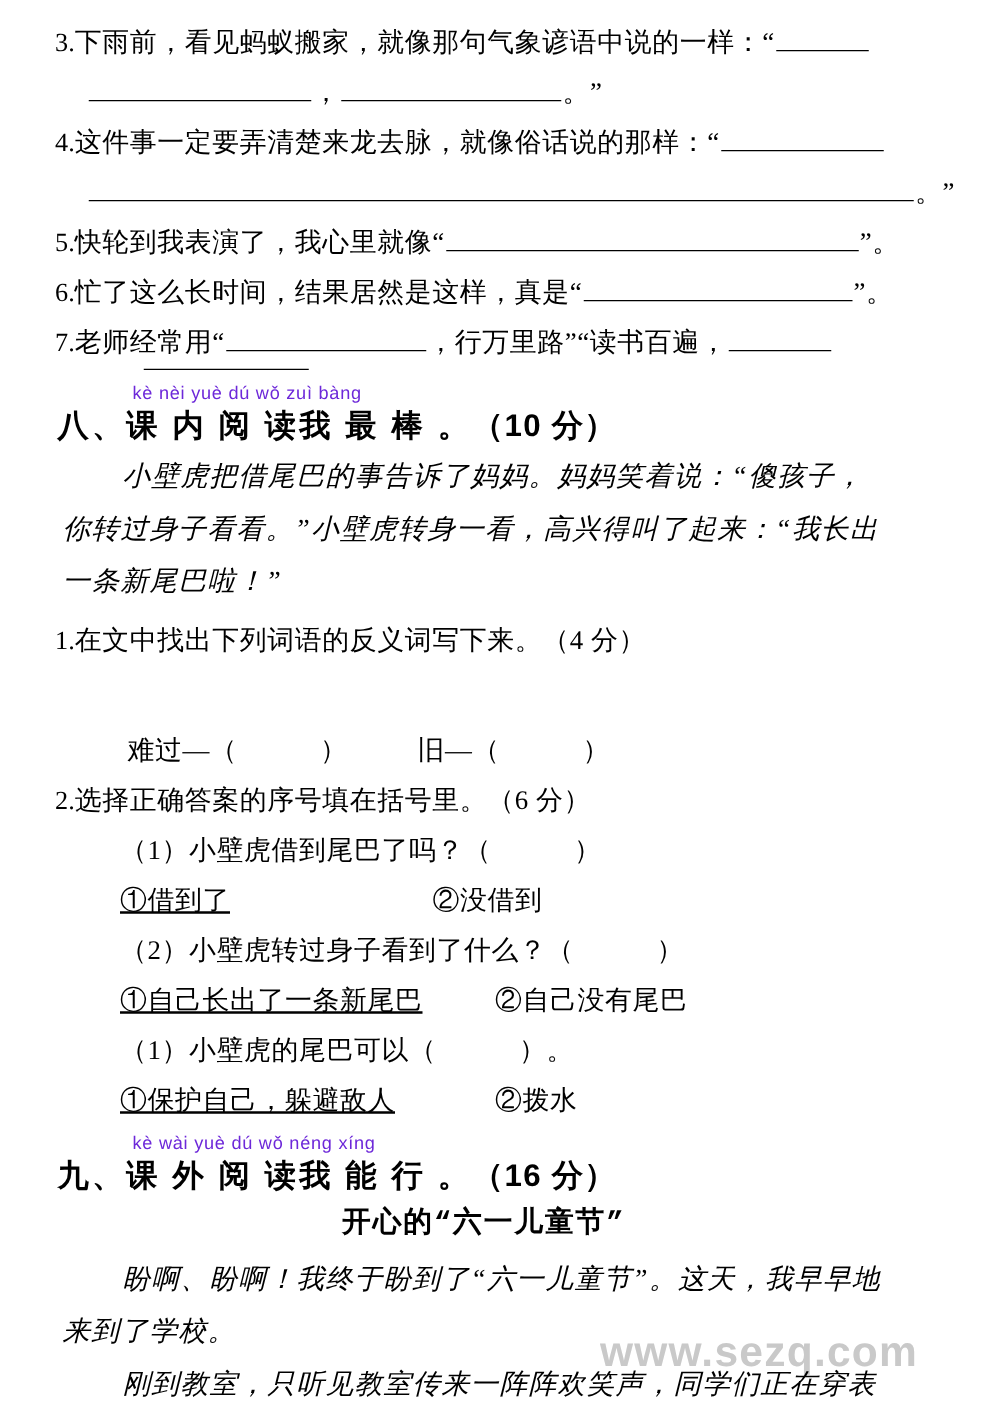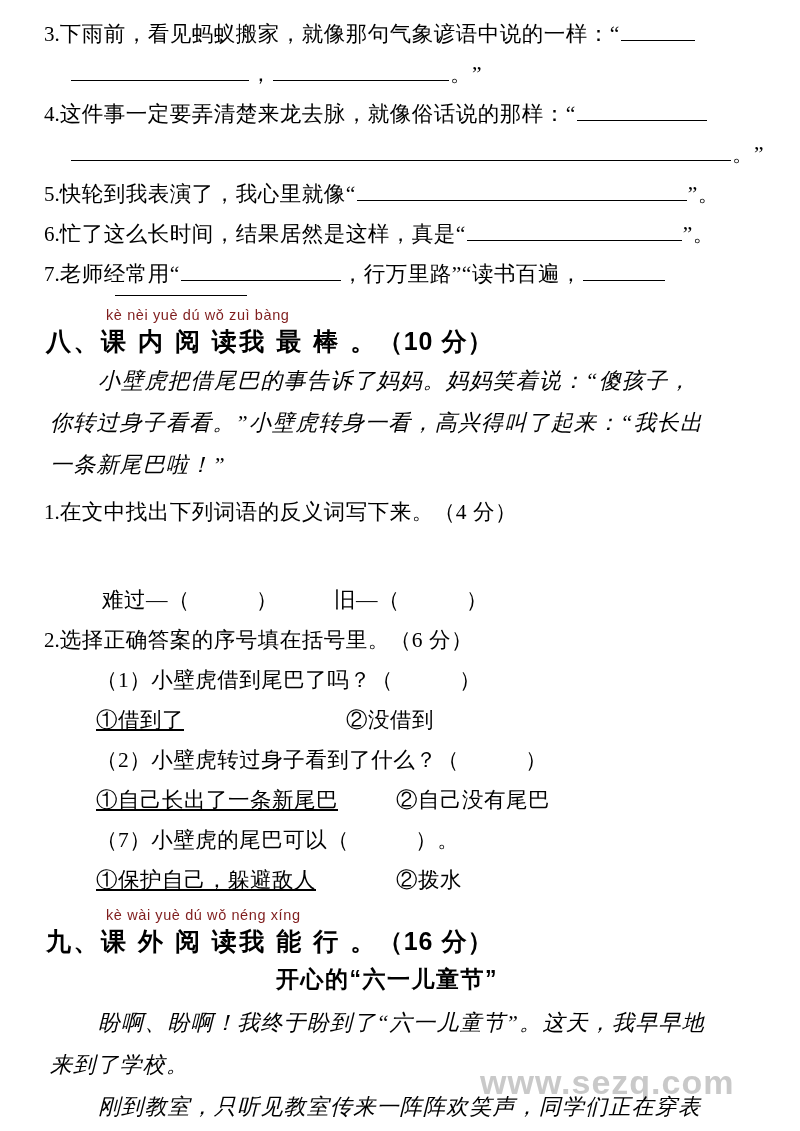--- a/index.html
+++ b/index.html
@@ -75,21 +75,21 @@
   }
 
   
   .section {
     margin-top: 10px;
   }
   .pinyin {
     font-family: "Liberation Sans", "DejaVu Sans", sans-serif;
     font-size: 14.5px;
     letter-spacing: 0.6px;
-    color: #7f1d1d;
+    color: #6d28d9;
     padding-left: 62px;
     line-height: 18px;
     white-space: nowrap;
   }
   .sec-title {
     font-family: "Liberation Sans", "DejaVu Sans", sans-serif;
     font-weight: bold;
     font-size: 25px;
     letter-spacing: 2.5px;
     line-height: 34px;
@@ -107,21 +107,21 @@
     font-style: italic;
     font-size: 22px;
     line-height: 42px;
     letter-spacing: 1.2px;
     text-align: justify;
     padding: 2px 4px 0 6px;
   }
   .passage .first { padding-left: 48px; display: inline-block; }
 
   .passage-title {
-    font-family: Liberation Sans, sans-serif;
+    font-family: Liberation Mono, monospace;
     font-weight: bold;
     font-size: 23px;
     letter-spacing: 1.5px;
     text-align: center;
     line-height: 42px;
     padding-right: 40px;
   }
 
   
   .opt-row {
@@ -244,21 +244,21 @@
       </div>
 
       <div class="sub-q">
         <span>（2）小壁虎转过身子看到了什么？（</span><span class="paren-gap"></span><span>）</span>
       </div>
       <div class="opt-row">
         <span class="opt-a wide">①自己长出了一条新尾巴</span><span>②自己没有尾巴</span>
       </div>
 
       <div class="sub-q">
-        <span>（7）小壁虎的尾巴可以（</span><span class="paren-gap"></span><span>）。</span>
+        <span>（1）小壁虎的尾巴可以（</span><span class="paren-gap"></span><span>）。</span>
       </div>
       <div class="opt-row">
         <span class="opt-a wide">①保护自己，躲避敌人</span><span>②拨水</span>
       </div>
     </div>
 
     <div class="section" style="margin-top:6px">
       <div class="pinyin">kè wài yuè dú wǒ néng xíng</div>
       <div class="sec-title">
         <span>九、课 外 阅 读我 能  行 。</span><span class="score">（16 分）</span>

